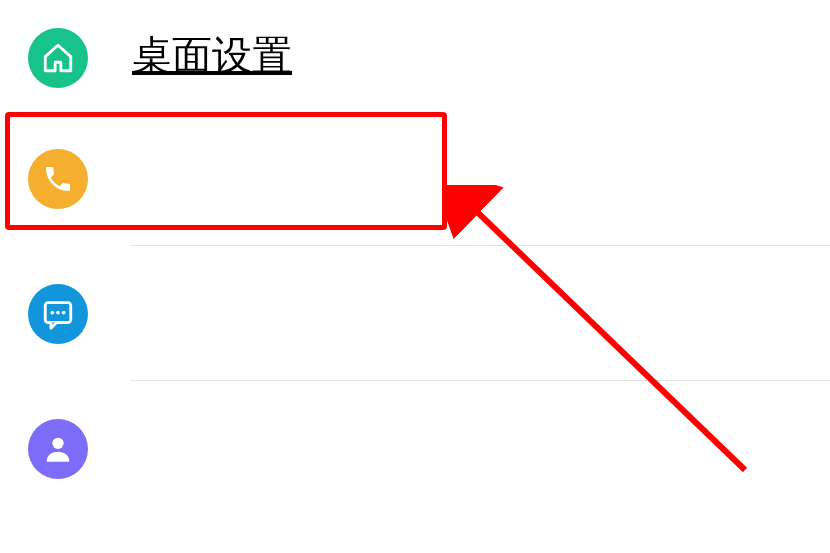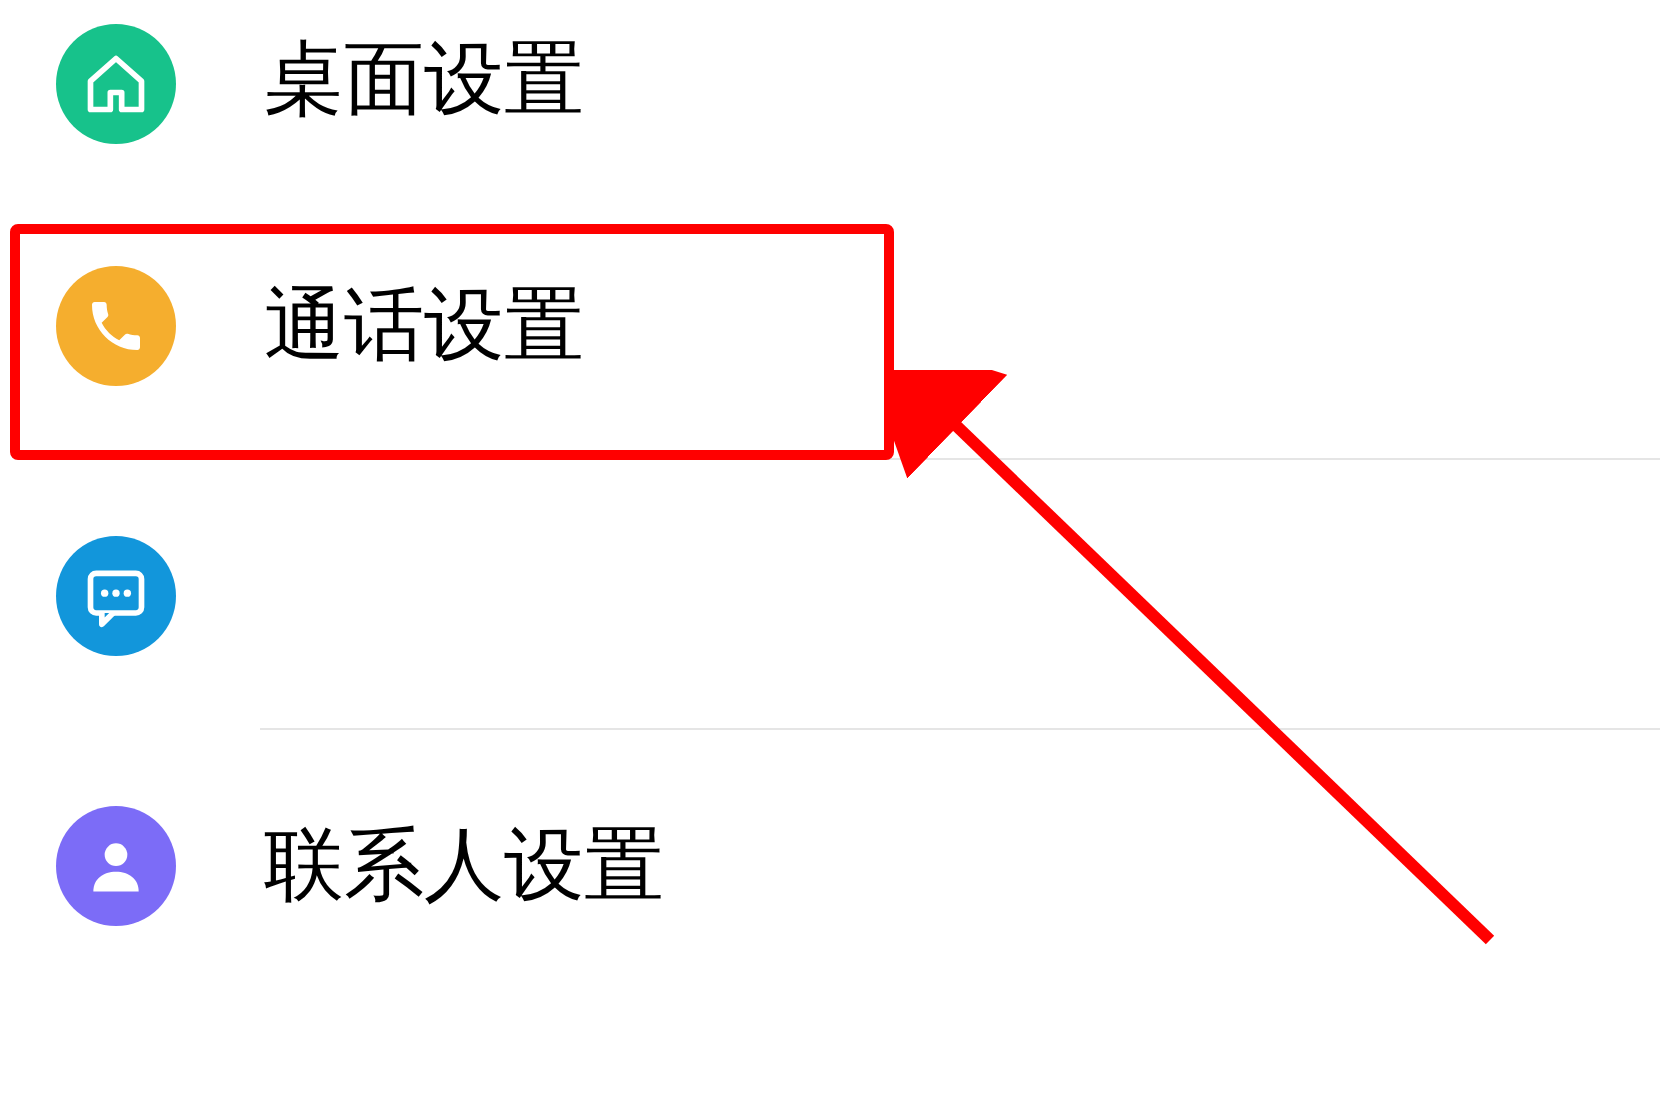--- a/index.html
+++ b/index.html
@@ -10,21 +10,22 @@
     body {
       width: 830px;
       height: 553px;
       background: #ffffff;
       font-family: "PingFang SC", "Microsoft YaHei", sans-serif;
       position: relative;
       overflow: hidden;
     }
     .settings-list {
       width: 100%;
-      padding-top: 0;
+      padding-top: 16px;
+      text-decoration: underline;
     }
     .settings-item {
       display: flex;
       align-items: center;
       height: 135px;
       padding-left: 28px;
       background: #ffffff;
       position: relative;
     }
     .settings-item:first-child {
@@ -109,21 +110,20 @@
     <span class="item-label">桌面设置</span>
     <div class="divider"></div>
   </div>
 
   <div class="settings-item">
     <div class="icon-circle icon-phone">
       <svg width="32" height="32" viewBox="0 0 24 24" fill="#ffffff">
         <path d="M6.62 10.79c1.44 2.83 3.76 5.14 6.59 6.59l2.2-2.2c.27-.27.67-.36 1.02-.24 1.12.37 2.33.57 3.57.57.55 0 1 .45 1 1V20c0 .55-.45 1-1 1-9.39 0-17-7.61-17-17 0-.55.45-1 1-1h3.5c.55 0 1 .45 1 1 0 1.25.2 2.45.57 3.57.11.35.03.74-.25 1.02l-2.2 2.2z"></path>
       </svg>
     </div>
-    <span class="item-label">通话设置</span>
     <div class="divider"></div>
   </div>
 
   <div class="settings-item">
     <div class="icon-circle icon-sms">
       <svg width="34" height="34" viewBox="0 0 24 24" fill="none">
         <rect x="3" y="4" width="18" height="14" rx="2" stroke="#ffffff" stroke-width="2" fill="none"></rect>
         <circle cx="8" cy="11" r="1.3" fill="#ffffff"></circle>
         <circle cx="12" cy="11" r="1.3" fill="#ffffff"></circle>
         <circle cx="16" cy="11" r="1.3" fill="#ffffff"></circle>
@@ -133,21 +133,20 @@
     <div class="divider"></div>
   </div>
 
   <div class="settings-item">
     <div class="icon-circle icon-contact">
       <svg width="34" height="34" viewBox="0 0 24 24" fill="#ffffff">
         <circle cx="12" cy="8" r="4"></circle>
         <path d="M4 21 C4 16.5 7.5 14 12 14 C16.5 14 20 16.5 20 21 Z"></path>
       </svg>
     </div>
-    <span class="item-label">联系人设置</span>
   </div>
 
 </div>
 
 <div class="highlight-box"></div>
 
 <svg class="annotation-arrow" width="315" height="300" viewBox="0 0 315 300">
   <defs>
     <marker id="arrowhead" markerWidth="12" markerHeight="12" refX="2" refY="6" orient="auto">
       <polygon points="0 0, 12 6, 0 12" fill="#ff0000"></polygon>

